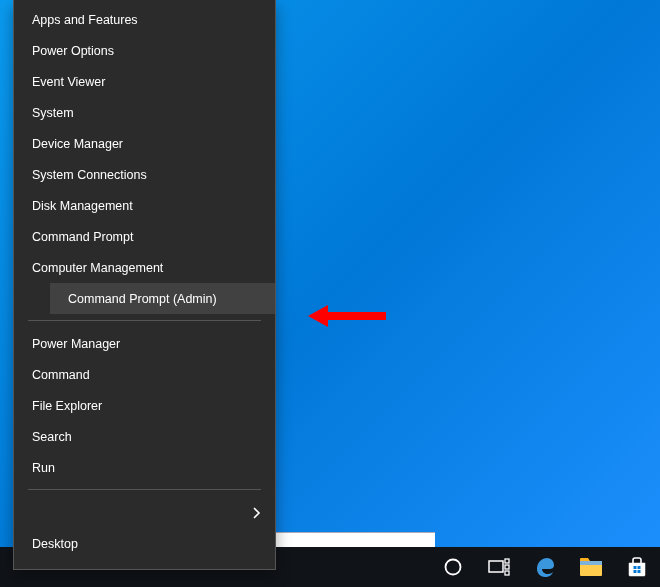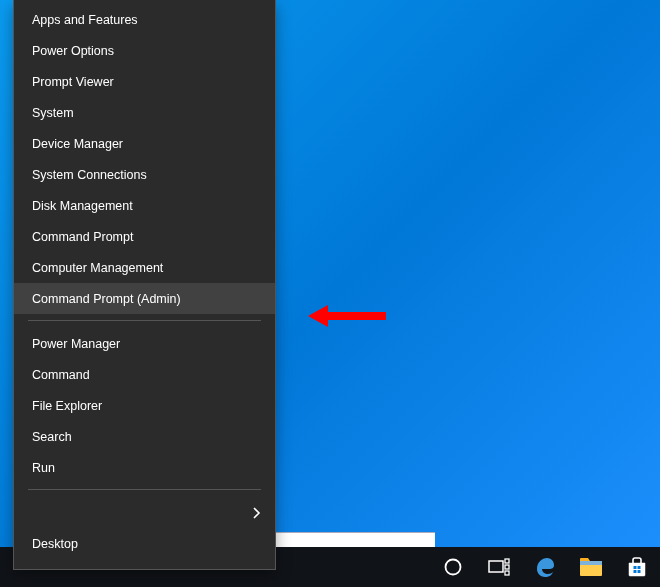--- a/index.html
+++ b/index.html
@@ -10,21 +10,21 @@
   .white-strip{position:absolute;left:48px;right:225px;bottom:40px;height:14px;background:#fff;border-top:1px solid #aab;}
   .winx-menu{
     position:absolute;left:13px;top:0;width:261px;background:#2b2b2b;color:#fff;
     box-shadow:0 6px 14px rgba(0,0,0,0.35);border:1px solid #555;border-top:none;
     padding-top:4px;padding-bottom:10px;z-index:10;
   }
   .winx-item{
     height:31px;display:flex;align-items:center;padding:0 18px;font-size:12.5px;
     color:#fff;cursor:default;position:relative;
   }
-  .winx-item.hovered{background:#414141;}
+  .winx-item.hovered{background:#414141;margin-left:36px;}
   .winx-sep{height:1px;margin:6px 14px;border-top:1px solid #555;}
   .chevron{position:absolute;right:14px;top:50%;transform:translateY(-50%);}
   .arrow-annot{
     position:absolute;left:308px;top:305px;width:78px;height:20px;pointer-events:none;z-index:20;
   }
   .arrow-annot .shaft{position:absolute;left:18px;top:7px;width:60px;height:8px;background:#ff0000;}
   .arrow-annot .head{position:absolute;left:0;top:0;width:0;height:0;border-top:11px solid transparent;border-bottom:11px solid transparent;border-right:20px solid #ff0000;}
   svg{display:block;}
 </style>
 </head>
@@ -35,21 +35,21 @@
 <div class="white-strip"></div>
 
 <div class="winx-menu" id="winx-menu">
     <div class="winx-item">
       <span>Apps and Features</span>
     </div>
     <div class="winx-item">
       <span>Power Options</span>
     </div>
     <div class="winx-item">
-      <span>Prompt Viewer</span>
+      <span>Event Viewer</span>
     </div>
     <div class="winx-item">
       <span>System</span>
     </div>
     <div class="winx-item">
       <span>Device Manager</span>
     </div>
     <div class="winx-item">
       <span>System Connections</span>
     </div>

